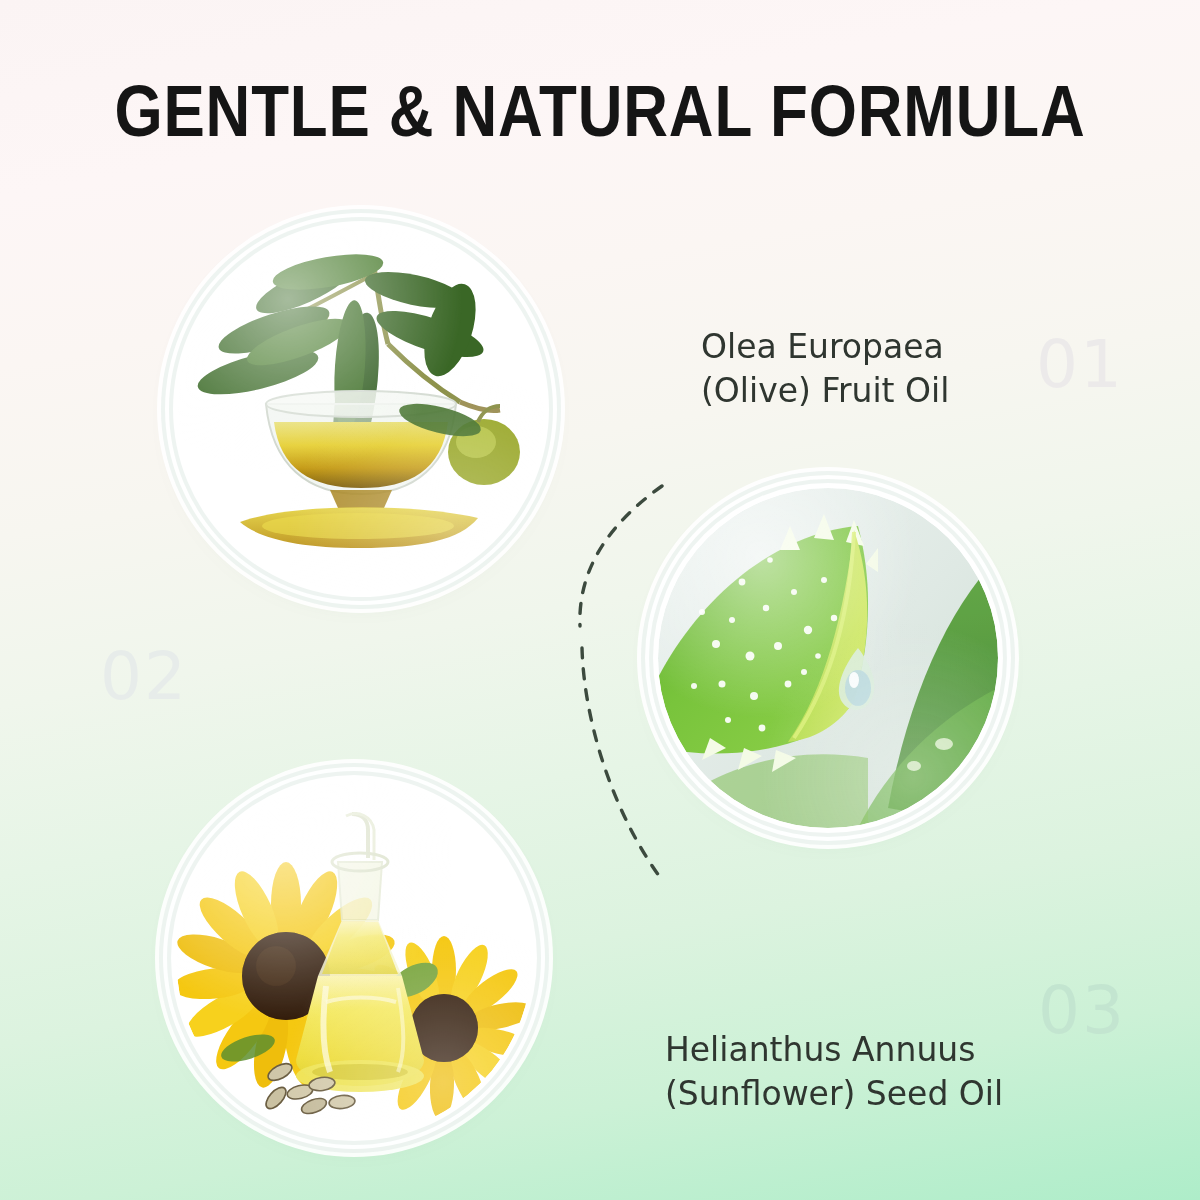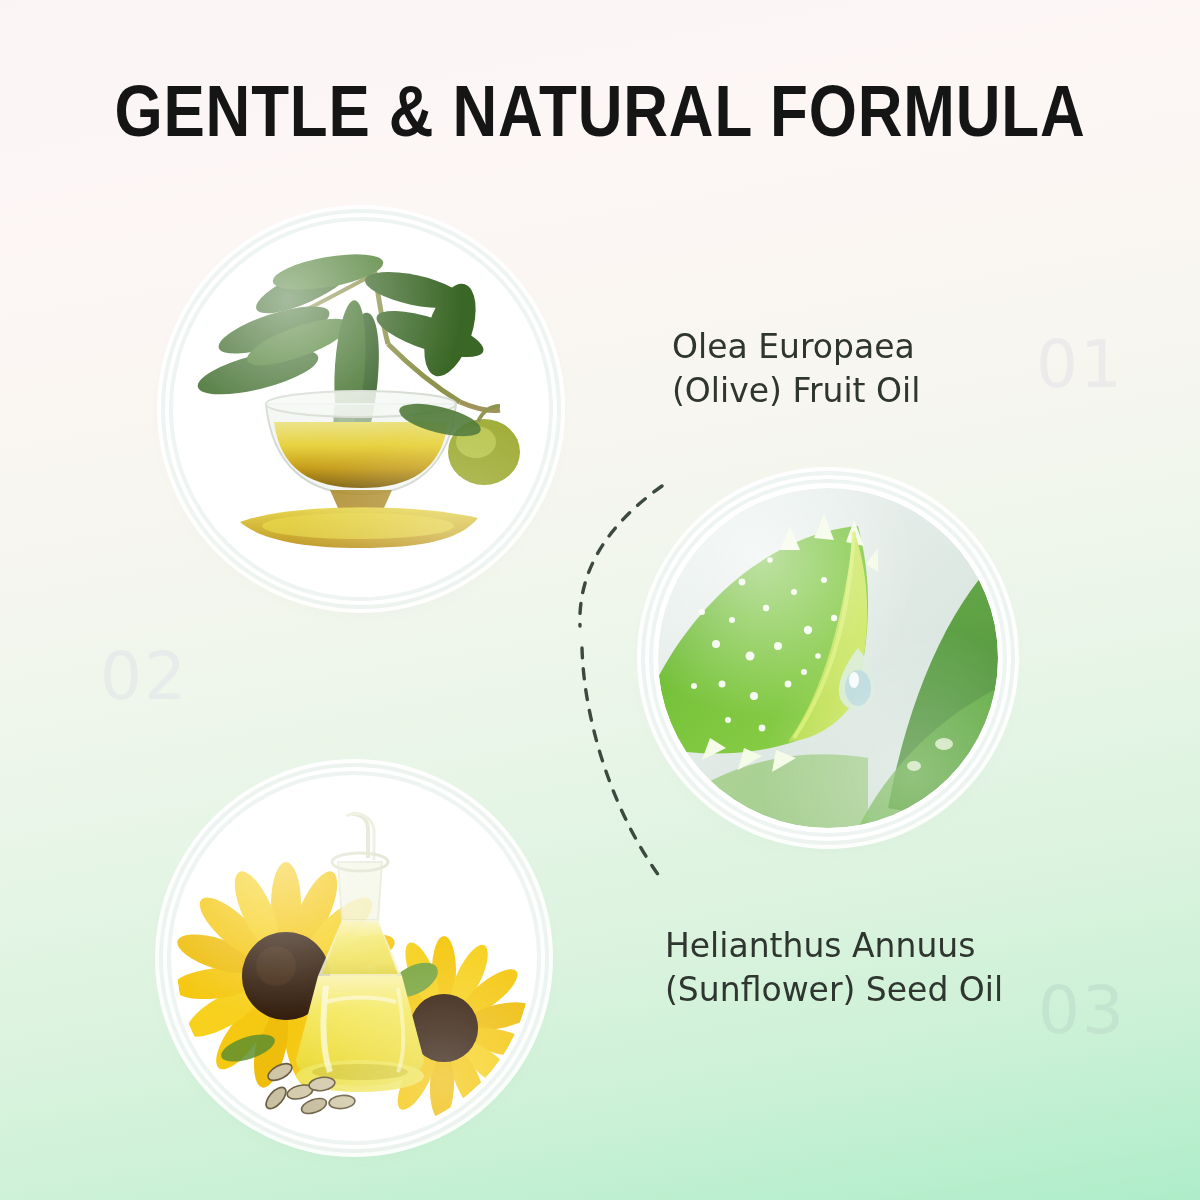--- a/index.html
+++ b/index.html
@@ -59,23 +59,23 @@
   #c-sun{left:176px;top:780px;width:356px;height:356px;}
 
   
   .label{
     position:absolute;
     font-family:"DejaVu Sans",sans-serif;
     font-size:33px;line-height:1.32;
     color:#2f3630;font-weight:400;
     white-space:pre-line;
   }
-  #lbl-olive{left:672px;top:325px;}
+  #lbl-olive{left:701px;top:325px;}
   #lbl-aloe{left:230px;top:645px;}
-  #lbl-sun{left:665px;top:924px;}
+  #lbl-sun{left:665px;top:1028px;}
 
   .num{
     position:absolute;
     font-family:"DejaVu Sans",sans-serif;
     font-size:66px;font-weight:400;letter-spacing:2px;
   }
   #num-01{left:1036px;top:326px;color:#eceaea;}
   #num-02{left:100px;top:638px;color:#e7ecea;}
   #num-03{left:1038px;top:972px;color:#c3e5d0;}
 

